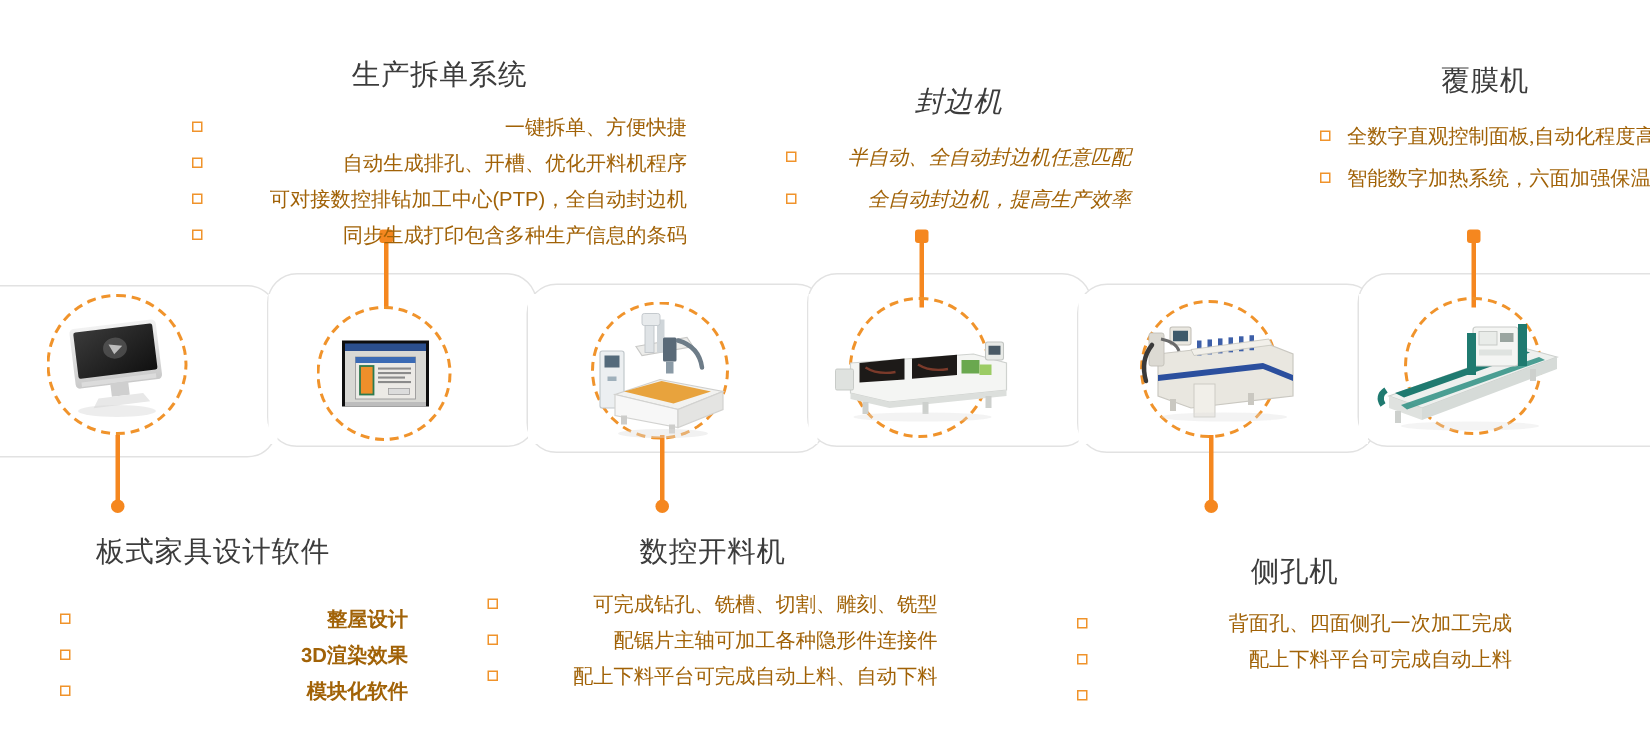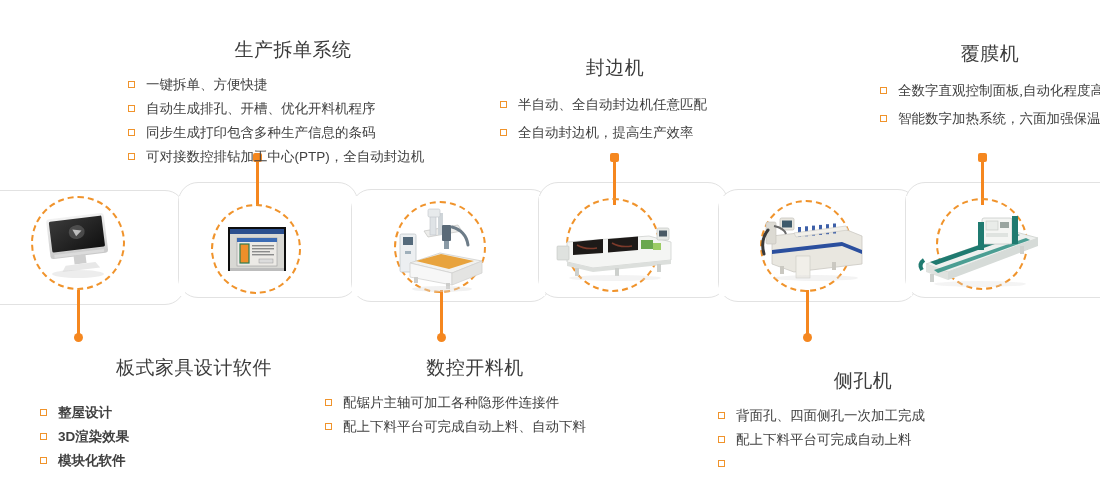--- a/index.html
+++ b/index.html
@@ -51,34 +51,35 @@
     font-size:19px;
     font-weight:400;
     color:#3c3c3c;
     letter-spacing:.5px;
     white-space:nowrap;
   }
   .block ul{margin:0;padding:0;list-style:none;}
   .block li{
     font-size:13.5px;
     line-height:24px;
-    color:#404040;
+    color:#a16207;
     white-space:nowrap;
     position:relative;
     padding-left:18px;
+    text-align:right;
   }
   .bullet{
     position:absolute;left:0;top:8px;
     width:7px;height:7px;
     border:1px solid #f0932b;
     box-sizing:border-box;
     background:transparent;
   }
   .ttl-center h3{text-align:center;}
-  .ttl-left h3{text-align:right;}
+  .ttl-left h3{text-align:center;}
 </style>
 </head>
 <body>
 
 <div class="stage">
 
   <div class="ribbon">
 
     <div class="panel" style="left:-30px;top:190px;width:215px;height:115px;"></div>
 
@@ -291,26 +292,26 @@
         <ellipse cx="60" cy="84" rx="46" ry="3" fill="#dcdcdc" opacity=".3"></ellipse>
       </g>
     </svg>
   </div>
 
   <div class="block ttl-center" style="left:128px;top:37px;width:330px;">
     <h3>生产拆单系统</h3>
     <ul>
       <li><span class="bullet"></span><span>一键拆单、方便快捷</span></li>
       <li><span class="bullet"></span><span>自动生成排孔、开槽、优化开料机程序</span></li>
+      <li><span class="bullet"></span><span>可对接数控排钻加工中心(PTP)，全自动封边机</span></li>
       <li><span class="bullet"></span><span>同步生成打印包含多种生产信息的条码</span></li>
-      <li><span class="bullet"></span><span>可对接数控排钻加工中心(PTP)，全自动封边机</span></li>
-    </ul>
-  </div>
-
-  <div class="block ttl-center" style="left:500px;top:55px;width:230px;">
+    </ul>
+  </div>
+
+  <div class="block ttl-center" style="left:524px;top:55px;width:230px;font-style:italic;">
     <h3>封边机</h3>
     <ul style="margin-top:4px;">
       <li style="line-height:28px;"><span class="bullet" style="top:10px;"></span><span>半自动、全自动封边机任意匹配</span></li>
       <li style="line-height:28px;"><span class="bullet" style="top:10px;"></span><span>全自动封边机，提高生产效率</span></li>
     </ul>
   </div>
 
   <div class="block ttl-center" style="left:880px;top:41px;width:220px;">
     <h3>覆膜机</h3>
     <ul style="margin-top:4px;">
@@ -324,20 +325,21 @@
     <ul style="margin-top:20px;padding-left:28px;font-weight:bold;">
       <li><span class="bullet"></span><span>整屋设计</span></li>
       <li><span class="bullet"></span><span>3D渲染效果</span></li>
       <li><span class="bullet"></span><span>模块化软件</span></li>
     </ul>
   </div>
 
   <div class="block ttl-center" style="left:325px;top:355px;width:300px;">
     <h3>数控开料机</h3>
     <ul style="margin-top:8px;">
+      <li><span class="bullet"></span><span>可完成钻孔、铣槽、切割、雕刻、铣型</span></li>
       <li><span class="bullet"></span><span>配锯片主轴可加工各种隐形件连接件</span></li>
       <li><span class="bullet"></span><span>配上下料平台可完成自动上料、自动下料</span></li>
     </ul>
   </div>
 
   <div class="block ttl-center" style="left:718px;top:368px;width:290px;">
     <h3>侧孔机</h3>
     <ul style="margin-top:8px;">
       <li><span class="bullet"></span><span>背面孔、四面侧孔一次加工完成</span></li>
       <li><span class="bullet"></span><span>配上下料平台可完成自动上料</span></li>

